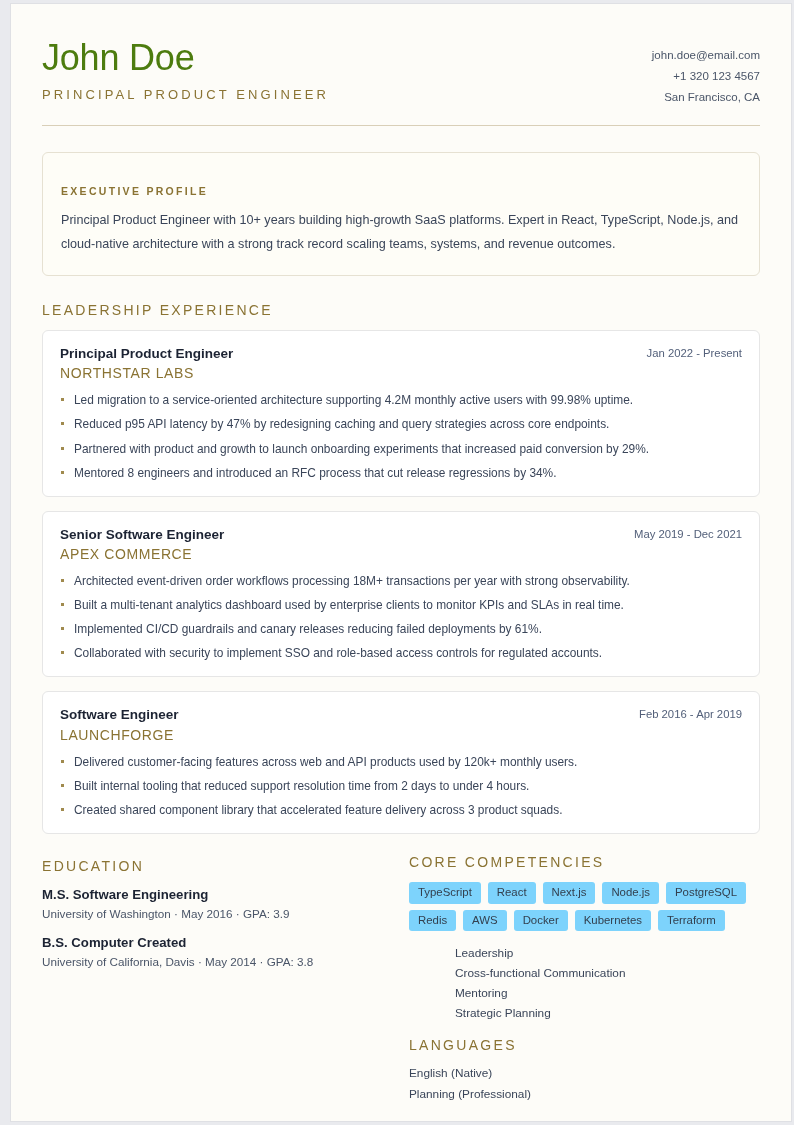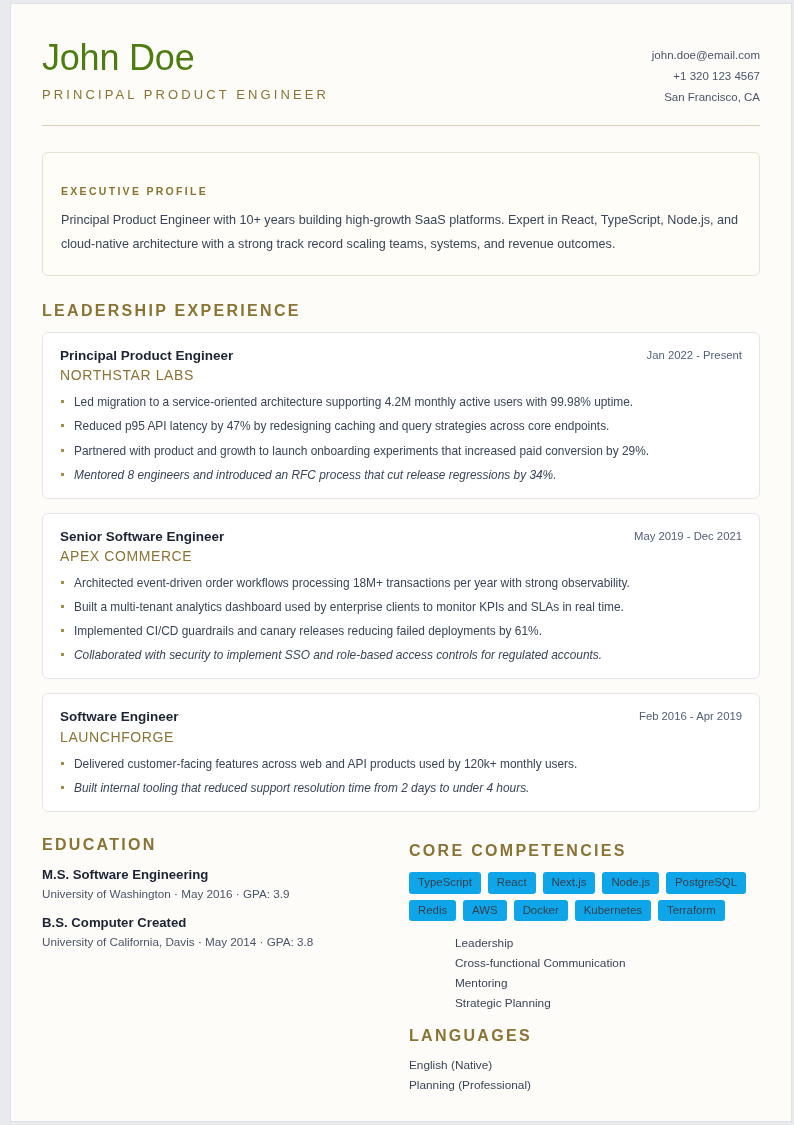--- a/index.html
+++ b/index.html
@@ -86,22 +86,22 @@
     margin-top: 11px;
     font-size: 12.6px;
     line-height: 1.95;
     color: #3a4559;
   }
 
   
   .section-heading {
     margin-top: 26px;
     margin-bottom: 12px;
-    font-size: 16px;
-    font-weight: bold;
+    font-size: 14px;
+    font-weight: normal;
     letter-spacing: 2.3px;
     color: #8a7333;
     text-transform: uppercase;
   }
 
   
   .exp-card {
     background: #ffffff;
     border: 1px solid #e6e6e6;
     border-radius: 6px;
@@ -138,21 +138,21 @@
     list-style: none;
   }
   .bullets li {
     position: relative;
     padding-left: 14px;
     font-size: 11.9px;
     line-height: 1.35;
     color: #3a4559;
     margin-bottom: 8px;
   }
-  .bullets li:last-child { margin-bottom: 0; font-style: italic; }
+  .bullets li:last-child { margin-bottom: 0; }
   .bullets li::before {
     content: "";
     position: absolute;
     left: 1px;
     top: 6px;
     width: 3px;
     height: 3px;
     background: #a08a4e;
   }
 
@@ -177,21 +177,21 @@
     color: #4a5568;
   }
 
   .chips {
     display: flex;
     flex-wrap: wrap;
     gap: 6px 7px;
     margin-bottom: 12px;
   }
   .chip {
-    background: #0ea5e9;
+    background: #7dd3fc;
     color: #33404f;
     font-size: 11.4px;
     padding: 4px 9px 5px 9px;
     border-radius: 3px;
     line-height: 1.1;
     white-space: nowrap;
   }
   .soft-list { margin-bottom: 14px; }
   .soft-list div {
     font-size: 11.8px;
@@ -263,39 +263,40 @@
 
     <div class="exp-card">
       <div class="exp-top">
         <div class="exp-title">Software Engineer</div>
         <div class="exp-dates">Feb 2016 - Apr 2019</div>
       </div>
       <div class="exp-company">LAUNCHFORGE</div>
       <ul class="bullets">
         <li>Delivered customer-facing features across web and API products used by 120k+ monthly users.</li>
         <li>Built internal tooling that reduced support resolution time from 2 days to under 4 hours.</li>
+        <li>Created shared component library that accelerated feature delivery across 3 product squads.</li>
       </ul>
     </div>
 
     <div class="columns">
 
       <div class="col-left">
         <div class="section-heading" style="margin-top:6px">EDUCATION</div>
         <div class="edu-item">
           <div class="edu-degree">M.S. Software Engineering</div>
           <div class="edu-meta">University of Washington · May 2016 · GPA: 3.9</div>
         </div>
         <div class="edu-item">
           <div class="edu-degree">B.S. Computer Created</div>
           <div class="edu-meta">University of California, Davis · May 2014 · GPA: 3.8</div>
         </div>
       </div>
 
       <div class="col-right">
-        <div class="section-heading" style="margin-top:12px">CORE COMPETENCIES</div>
+        <div class="section-heading" style="margin-top:2px">CORE COMPETENCIES</div>
         <div class="chips">
           <span class="chip">TypeScript</span>
           <span class="chip">React</span>
           <span class="chip">Next.js</span>
           <span class="chip">Node.js</span>
           <span class="chip">PostgreSQL</span>
           <span class="chip">Redis</span>
           <span class="chip">AWS</span>
           <span class="chip">Docker</span>
           <span class="chip">Kubernetes</span>

